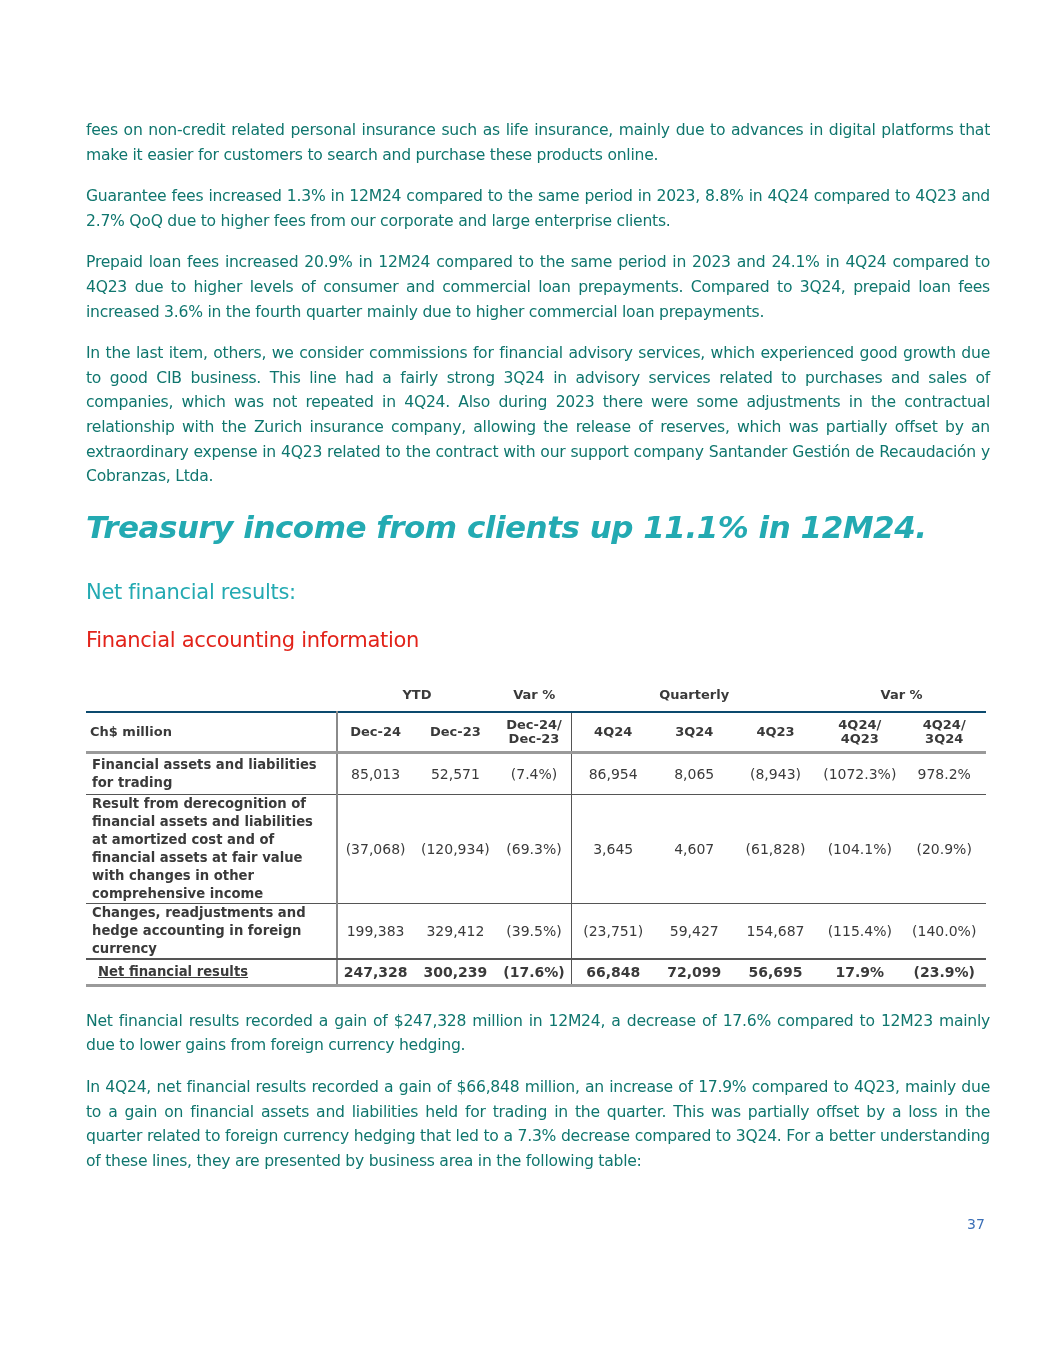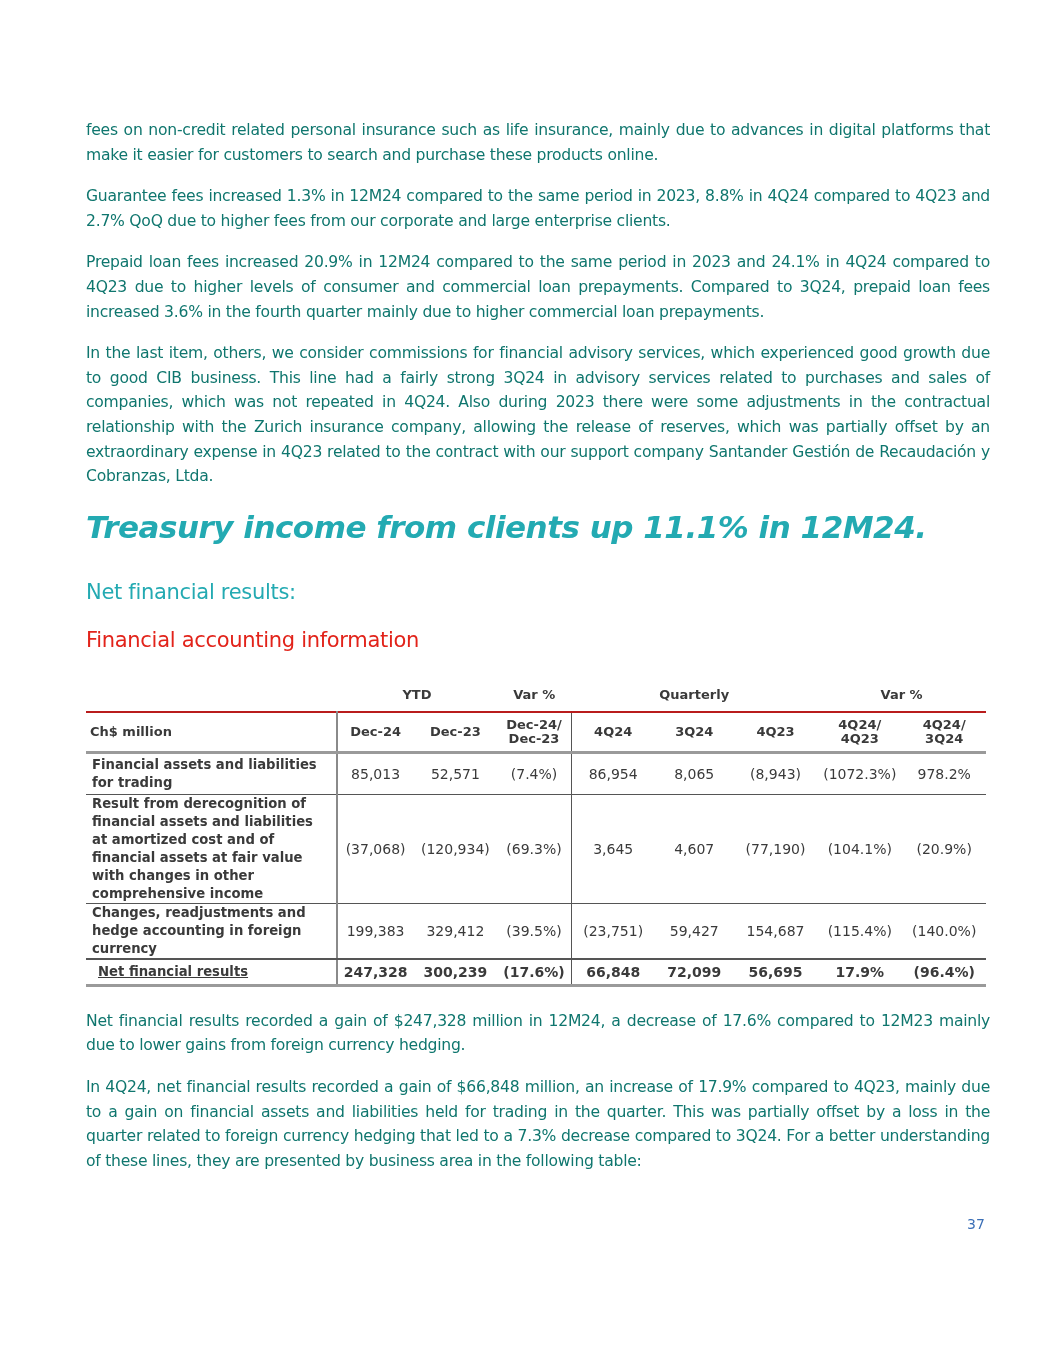--- a/index.html
+++ b/index.html
@@ -24,21 +24,21 @@
       margin: 18px 0 0 0; font-size: 21px; font-weight: normal; color: #e2231a; line-height: 30px;
       letter-spacing: -0.3px;
     }
     table.fin {
       margin-top: 24px; width: 900px; border-collapse: collapse; font-size: 13.4px; color: #3a3a3a;
     }
     table.fin th, table.fin td { padding: 0 6px; }
     tr.grp th { font-weight: bold; height: 32px; text-align: center; font-size: 13px; }
     tr.hdr th {
       font-weight: bold; height: 38px; text-align: center; font-size: 13px; line-height: 14px;
-      border-top: 2px solid #b91c1c; border-bottom: 3px solid #9a9a9a;
+      border-top: 2px solid #0c4a6e; border-bottom: 3px solid #9a9a9a;
     }
     tr.hdr th.label { text-align: left; padding-left: 4px; }
     td.label { text-align: left; padding-left: 12px; line-height: 18px; font-size: 13.2px; }
     td.num { text-align: center; white-space: nowrap; font-size: 14px; }
     td.sep, th.sep { border-right: 2px solid #8a8a8a; font-weight: bold; }
     td.sep2, th.sep2 { border-right: 1px solid #555; }
     tr.r1 td { height: 40px; border-bottom: 1px solid #555; }
     tr.r2 td { height: 102px; border-bottom: 1px solid #555; }
     tr.r3 td { height: 40px; border-bottom: 2px solid #555; }
     tr.tot td { height: 24px; font-weight: bold; border-bottom: 3px solid #9a9a9a; }
@@ -103,21 +103,21 @@
       <td class="num">(1072.3%)</td>
       <td class="num">978.2%</td>
     </tr>
     <tr class="r2">
       <td class="label sep">Result from derecognition of financial assets and liabilities at amortized cost and of financial assets at fair value with changes in other comprehensive income</td>
       <td class="num">(37,068)</td>
       <td class="num">(120,934)</td>
       <td class="num sep2">(69.3%)</td>
       <td class="num">3,645</td>
       <td class="num">4,607</td>
-      <td class="num">(77,190)</td>
+      <td class="num">(61,828)</td>
       <td class="num">(104.1%)</td>
       <td class="num">(20.9%)</td>
     </tr>
     <tr class="r3">
       <td class="label sep">Changes, readjustments and hedge accounting in foreign currency</td>
       <td class="num">199,383</td>
       <td class="num">329,412</td>
       <td class="num sep2">(39.5%)</td>
       <td class="num">(23,751)</td>
       <td class="num">59,427</td>
@@ -127,21 +127,21 @@
     </tr>
     <tr class="tot">
       <td class="label sep">Net financial results</td>
       <td class="num">247,328</td>
       <td class="num">300,239</td>
       <td class="num sep2">(17.6%)</td>
       <td class="num">66,848</td>
       <td class="num">72,099</td>
       <td class="num">56,695</td>
       <td class="num">17.9%</td>
-      <td class="num">(96.4%)</td>
+      <td class="num">(23.9%)</td>
     </tr>
   </tbody>
     </table>
 
   <div class="after">
     <p class="body">Net financial results recorded a gain of $247,328 million in 12M24, a decrease of 17.6% compared to 12M23 mainly due to lower gains from foreign currency hedging.</p>
     <p class="body">In 4Q24, net financial results recorded a gain of $66,848 million, an increase of 17.9% compared to 4Q23, mainly due to a gain on financial assets and liabilities held for trading in the quarter. This was partially offset by a loss in the quarter related to foreign currency hedging that led to a 7.3% decrease compared to 3Q24. For a better understanding of these lines, they are presented by business area in the following table:</p>
   </div>
 </div>
 

